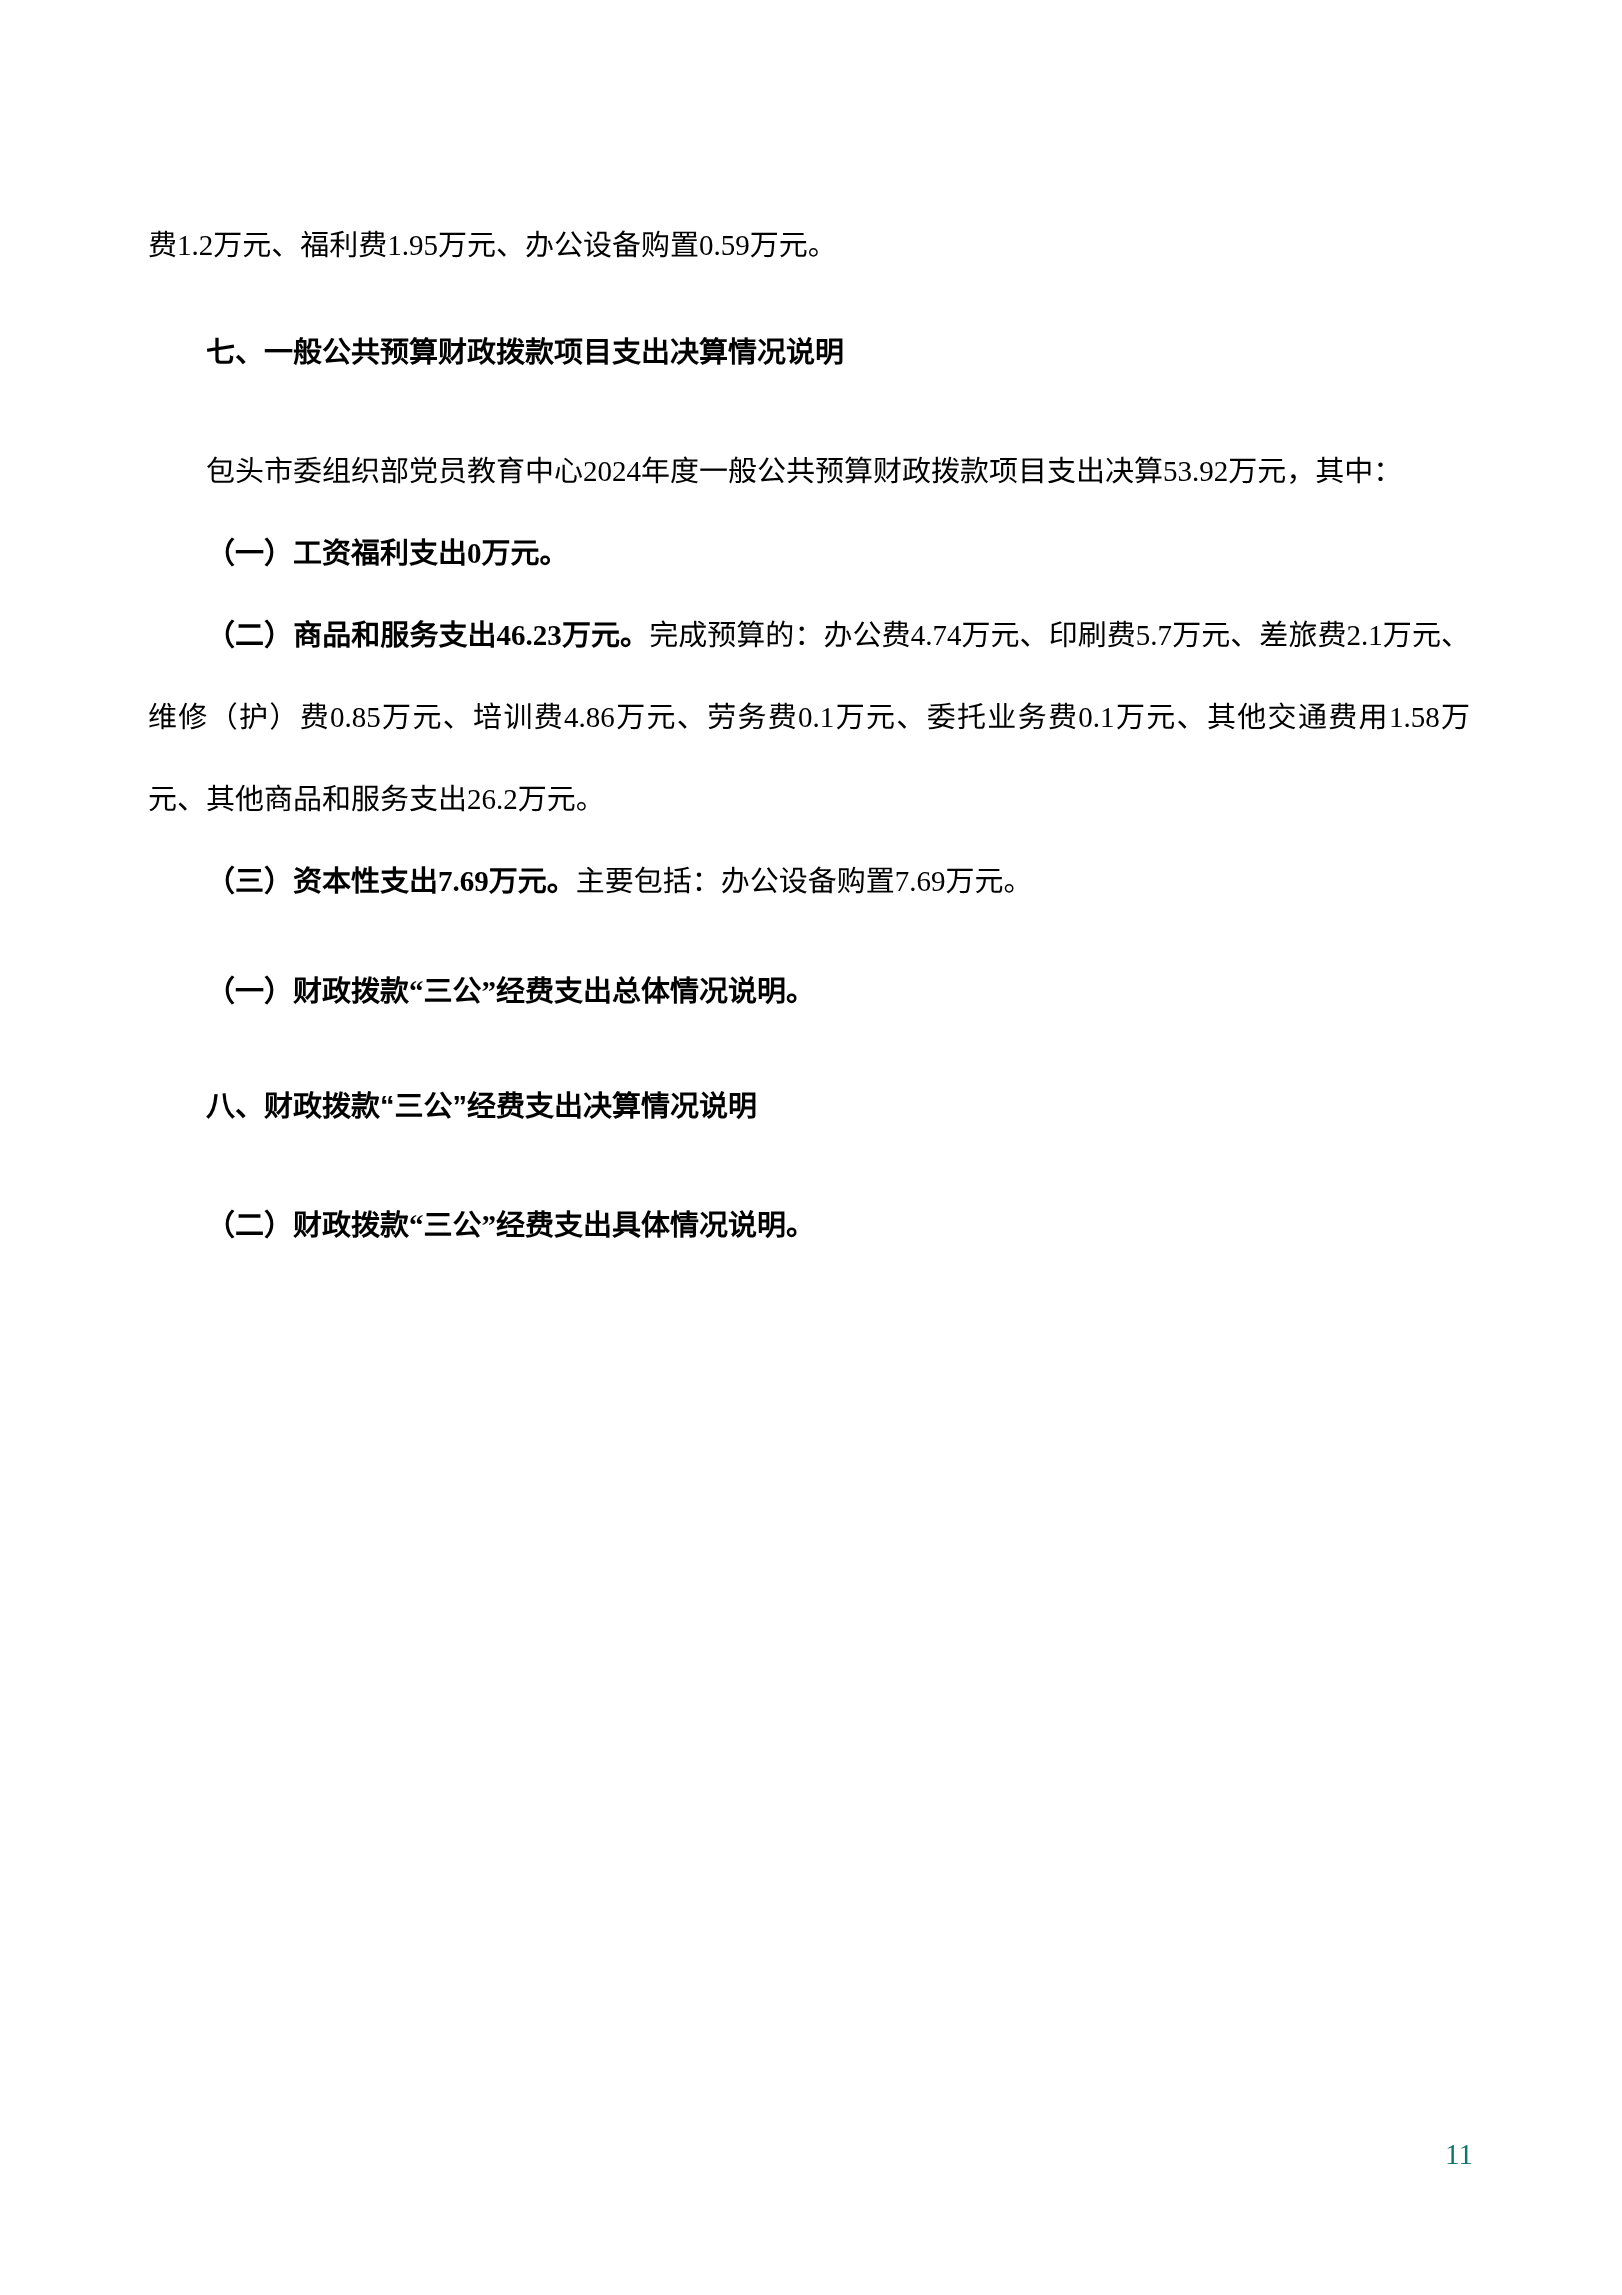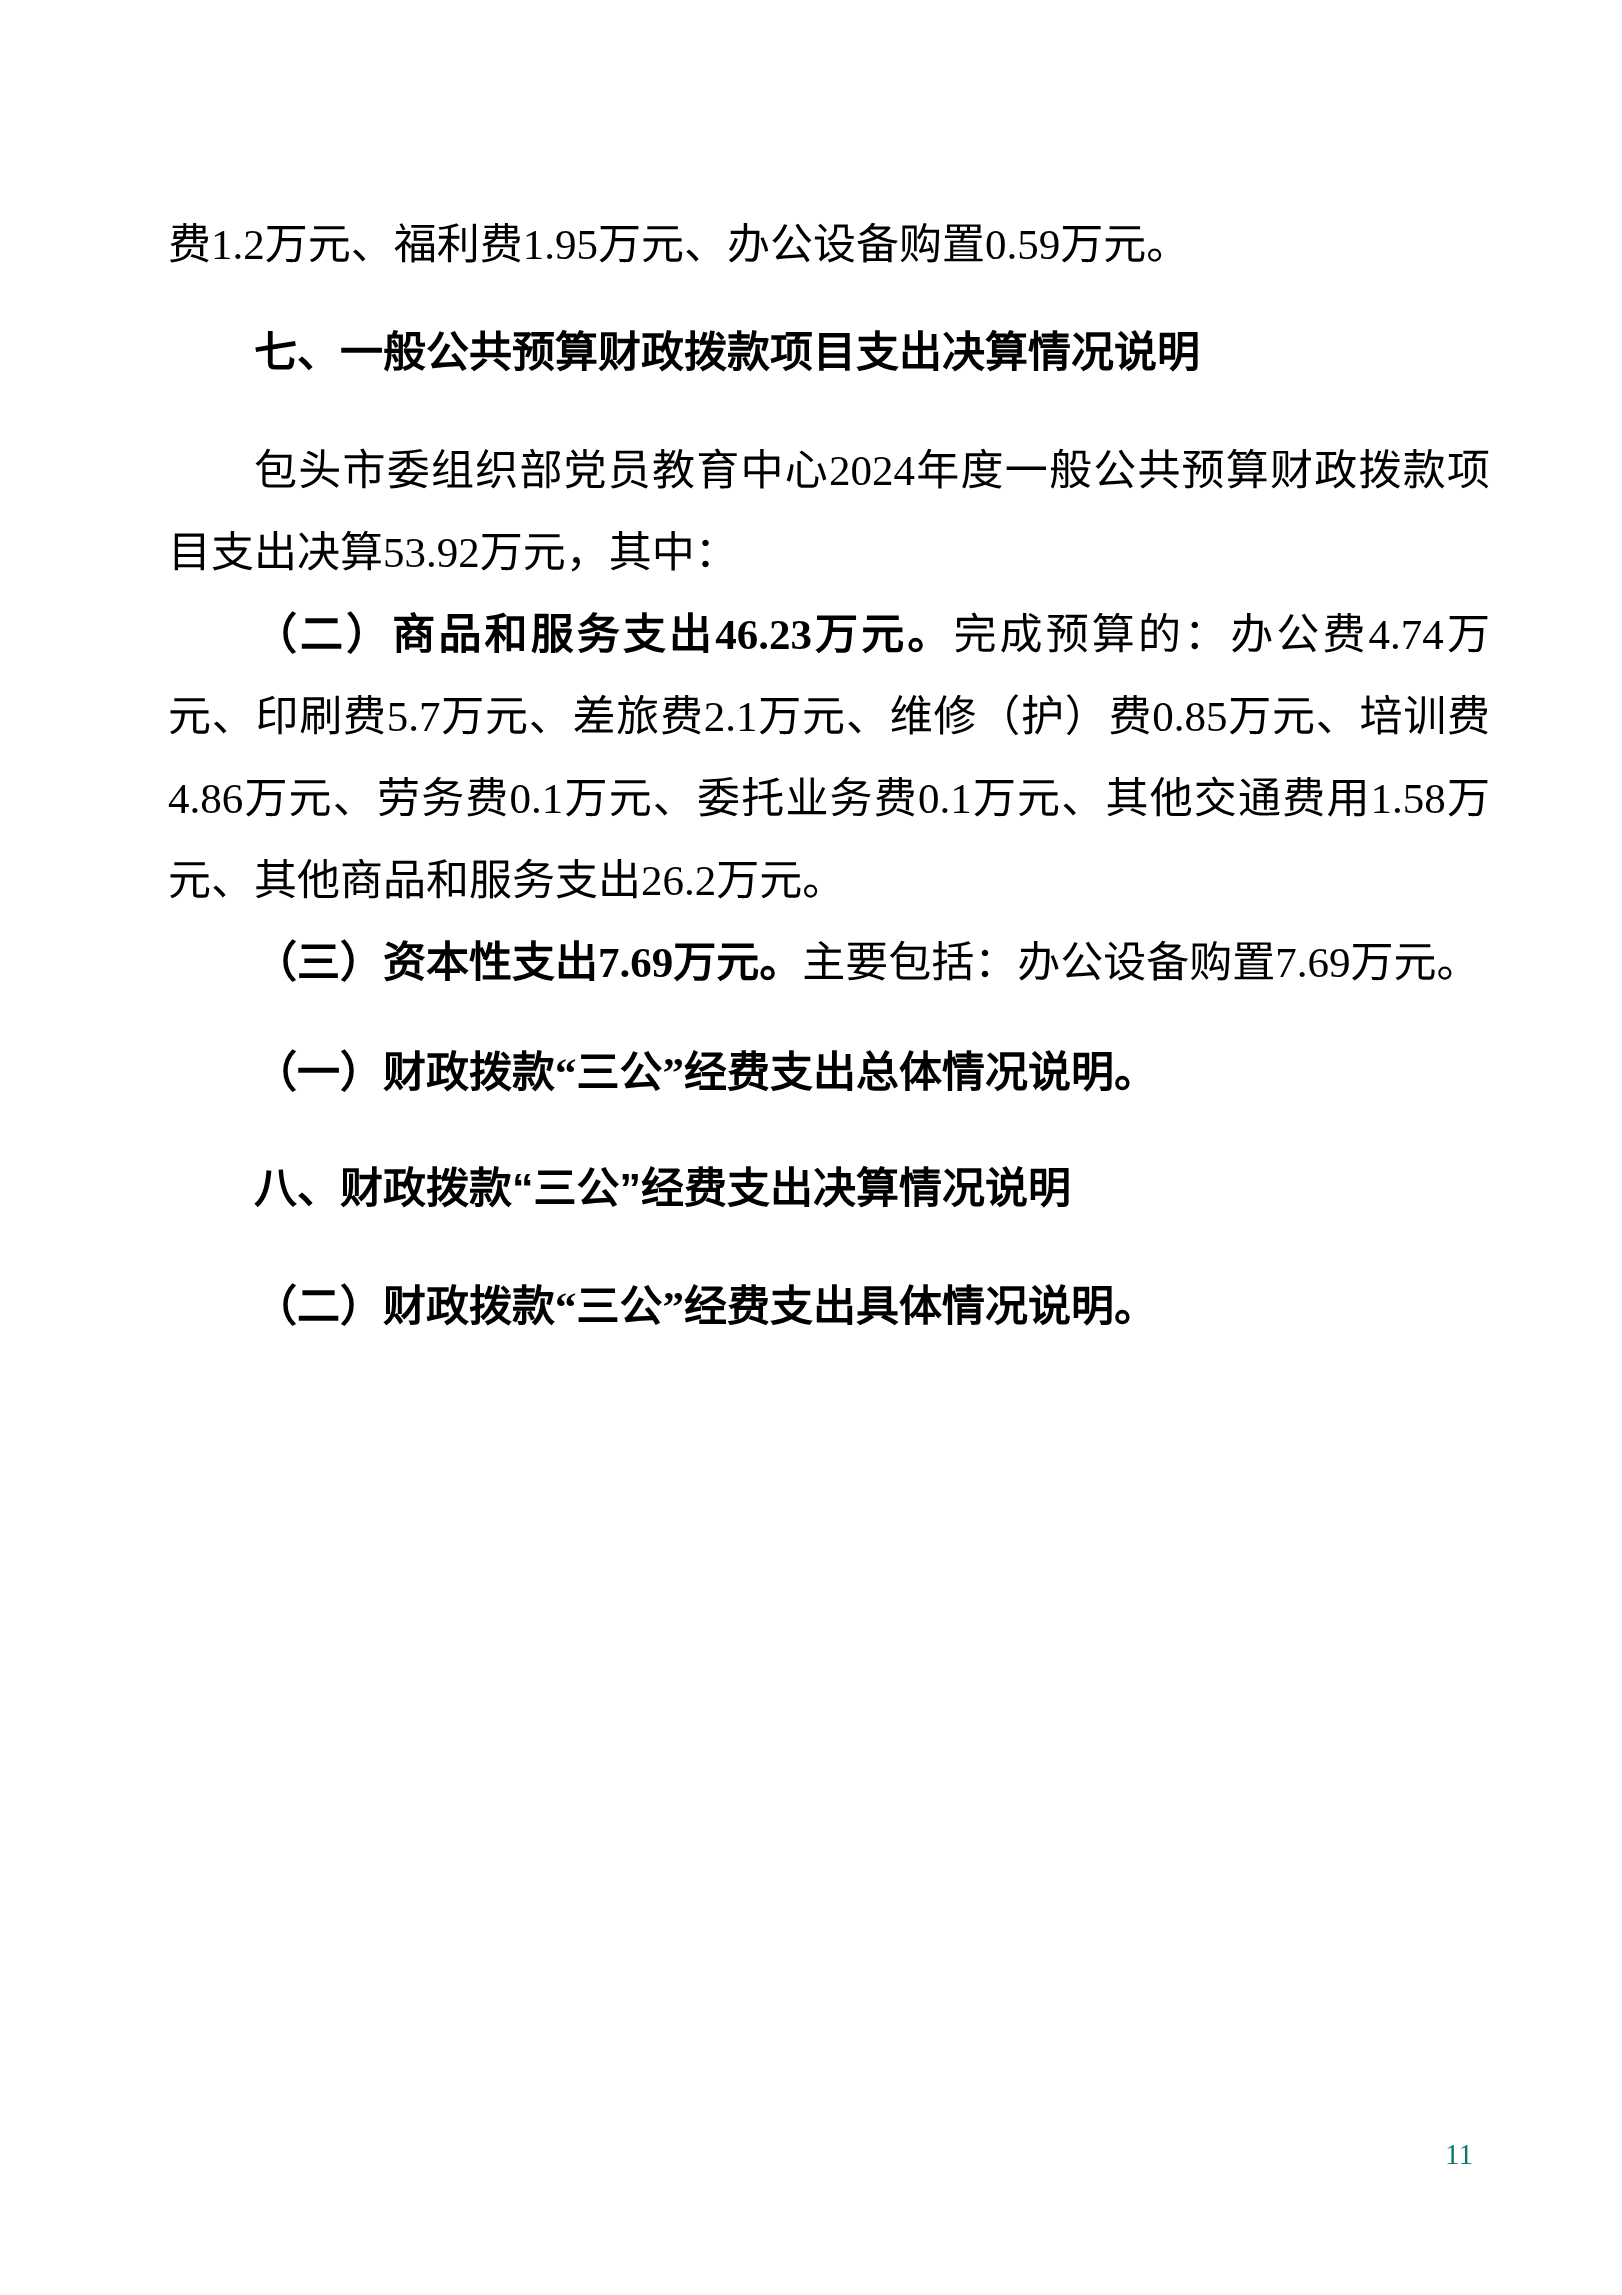--- a/index.html
+++ b/index.html
@@ -11,25 +11,25 @@
   .page {
     position: relative;
     width: 1623px;
     height: 2295px;
     background: #ffffff;
     color: #000000;
     overflow: hidden;
   }
   .doc {
     position: absolute;
-    left: 168px;
+    left: 148px;
     top: 204px;
     width: 1322px;
     font-family: "Liberation Serif", "DejaVu Serif", serif;
-    font-size: 43px;
+    font-size: 29px;
     line-height: 82px;
     text-align: justify;
     color: #000000;
   }
   p.blk {
     margin: 0;
     padding: 0;
   }
   p.paragraph {
     text-indent: 2em;
@@ -62,20 +62,21 @@
   }
 </style>
 </head>
 <body>
 
 <div class="page">
   <main class="doc" id="doc">
       <p class="blk paragraph-continuation"><span class="run">费1.2万元、福利费1.95万元、办公设备购置0.59万元。</span></p>
       <p class="blk section-heading"><span class="run bold">七、一般公共预算财政拨款项目支出决算情况说明</span></p>
       <p class="blk paragraph"><span class="run">包头市委组织部党员教育中心2024年度一般公共预算财政拨款项目支出决算53.92万元，其中：</span></p>
+      <p class="blk paragraph"><span class="run bold">（一）工资福利支出0万元。</span></p>
       <p class="blk paragraph"><span class="run bold">（二）商品和服务支出46.23万元。</span><span class="run">完成预算的：办公费4.74万元、印刷费5.7万元、差旅费2.1万元、维修（护）费0.85万元、培训费4.86万元、劳务费0.1万元、委托业务费0.1万元、其他交通费用1.58万元、其他商品和服务支出26.2万元。</span></p>
       <p class="blk paragraph"><span class="run bold">（三）资本性支出7.69万元。</span><span class="run">主要包括：办公设备购置7.69万元。</span></p>
       <p class="blk sub-heading"><span class="run bold">（一）财政拨款“三公”经费支出总体情况说明。</span></p>
       <p class="blk section-heading"><span class="run bold">八、财政拨款“三公”经费支出决算情况说明</span></p>
       <p class="blk sub-heading"><span class="run bold">（二）财政拨款“三公”经费支出具体情况说明。</span></p>
     </main>
   <footer class="page-number">11</footer>
 </div>
 
 

